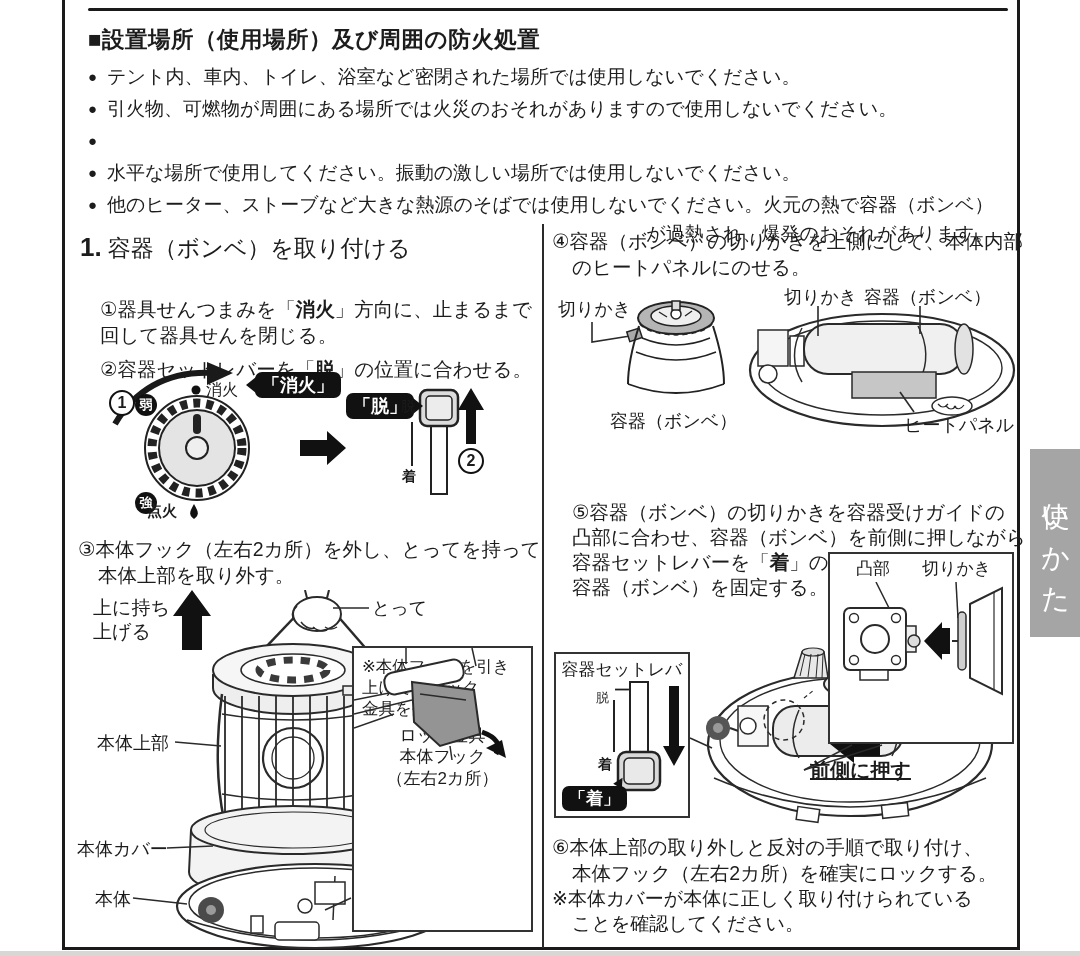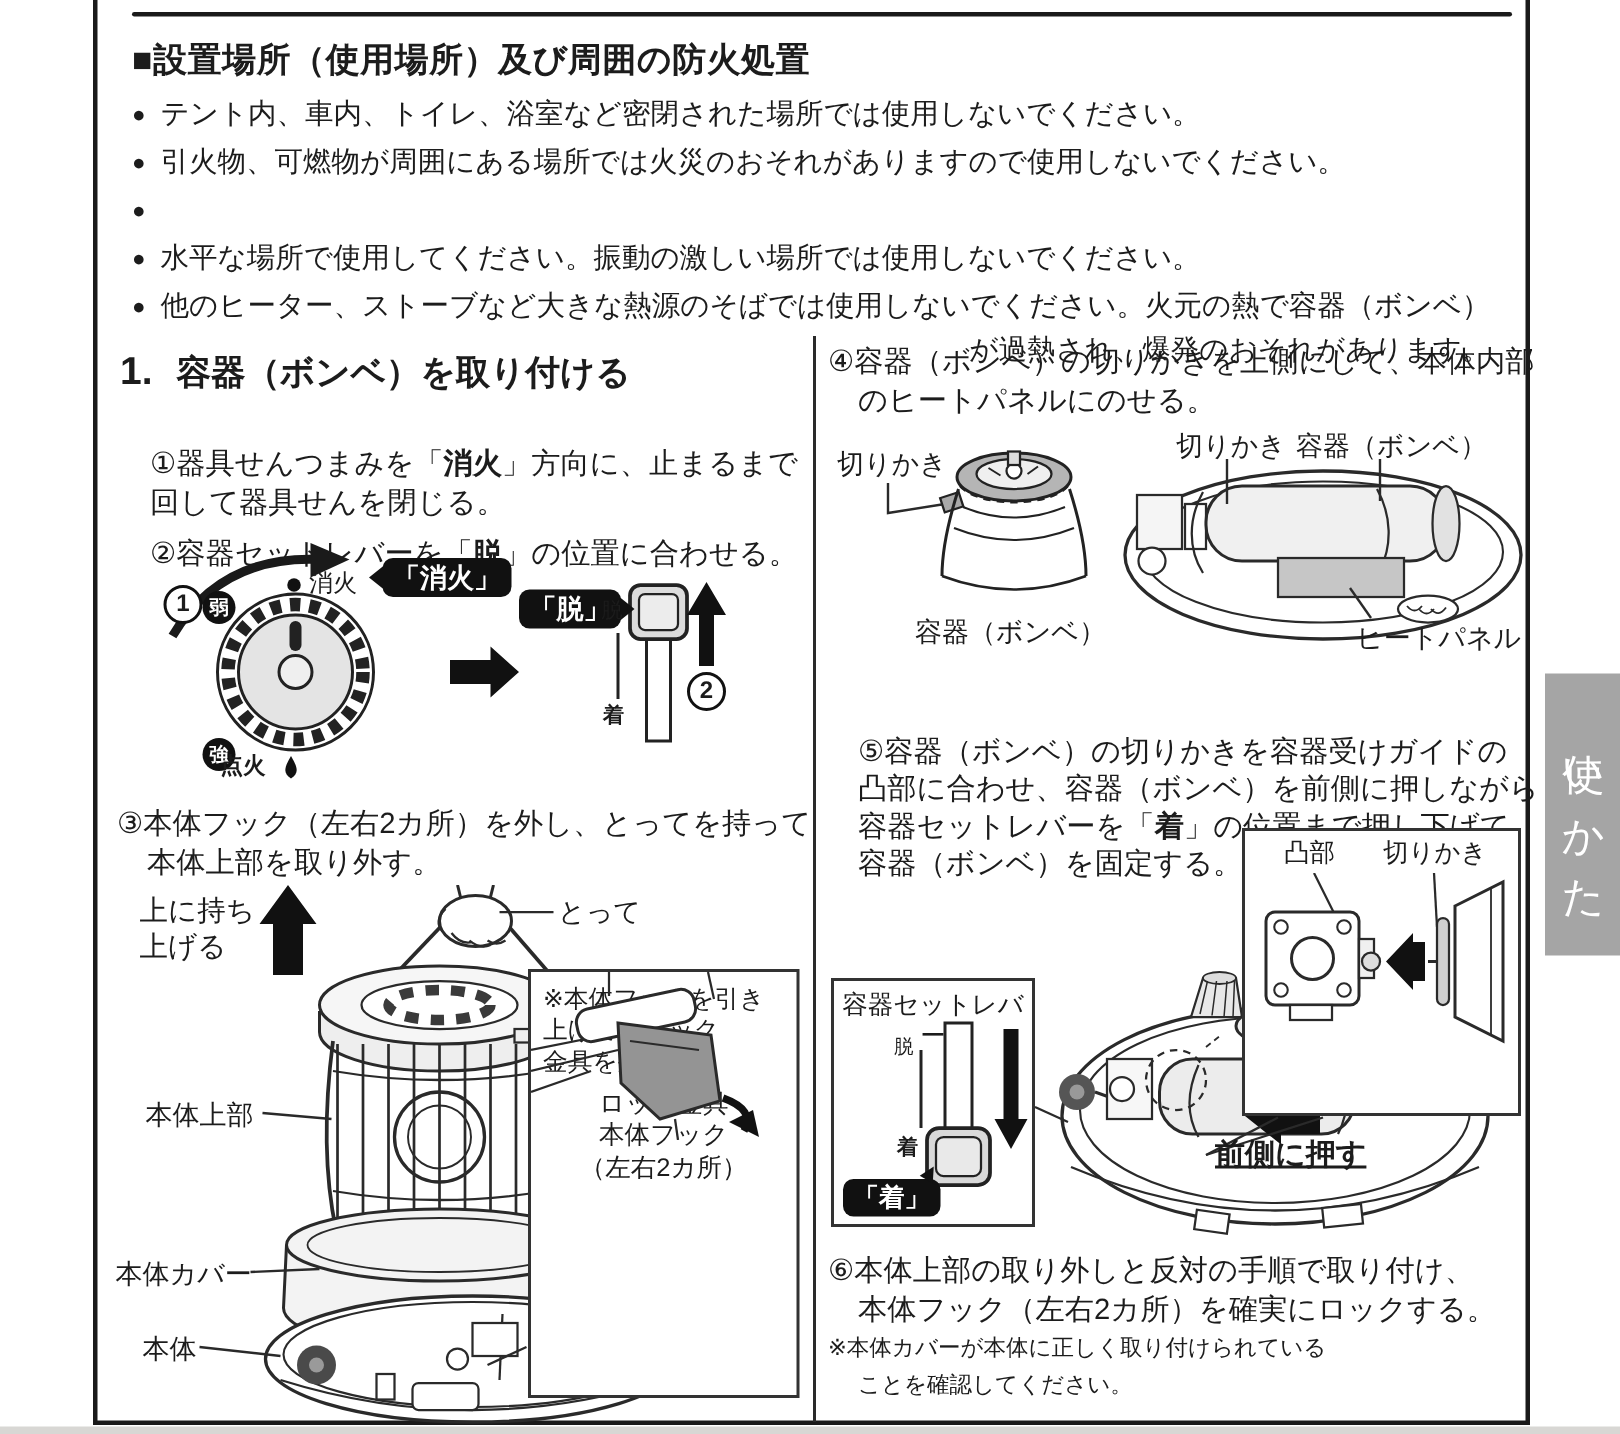--- a/index.html
+++ b/index.html
@@ -23,26 +23,26 @@
 
   
   .safety-title { position:absolute; left:88px; top:24px; font-size:22.5px; font-weight:bold; letter-spacing:.5px; }
   .safety-list { position:absolute; left:88px; top:62px; list-style:none; }
   .safety-list li { display:flex; font-size:19px; line-height:29px; margin-bottom:3px; }
   .safety-list .bullet { font-size:15px; margin-right:10px; line-height:29px; }
   .safety-list .btxt { white-space:pre-line;text-align:right; }
 
   .sec-heading { position:absolute; left:80px; top:232px; }
   .sec-heading .num { font-size:26px; font-weight:bold; }
-  .sec-heading .ttl { font-size:23px; font-weight:bold; margin-left:16px; }
+  .sec-heading .ttl { font-size:23px; font-weight:normal; margin-left:6px; }
 
   .step { position:absolute; font-size:19.5px; line-height:26px; white-space:pre-line;
     padding-left:20px; text-indent:-20px; }
   .step b { font-weight:bold; }
-  .note-text { position:absolute; font-size:15px; line-height:25px; white-space:pre-line;
+  .note-text { position:absolute; font-size:19px; line-height:25px; white-space:pre-line;
     padding-left:20px; text-indent:-20px; }
 
   
   .illus { position:absolute; }
   .illus svg { position:absolute; left:0; top:0; }
   .lbl { position:absolute; font-size:18px; white-space:pre-line; line-height:1.25; }
   .lbl.small { font-size:14px; }
   .marker { position:absolute; width:26px; height:26px; border:2.5px solid #111; border-radius:50%;
     background:#fff; display:flex; align-items:center; justify-content:center;
     font-size:16px; font-weight:bold; }
@@ -288,21 +288,21 @@
       <line x1="362" y1="126" x2="348" y2="106"></line>
     </g>
   </svg>
   <span class="lbl" style="left:6px; top:12px;">切りかき</span>
   <span class="lbl" style="left:58px; top:124px;">容器（ボンベ）</span>
   <span class="lbl" style="left:232px; top:0px;">切りかき</span>
   <span class="lbl" style="left:312px; top:0px;">容器（ボンベ）</span>
   <span class="lbl" style="left:352px; top:128px;">ヒートパネル</span>
 </div>
 
-<div class="step" style="left:552px; top:464px; line-height:25px;">
+<div class="step" style="left:552px; top:475px; line-height:25px;">
   <span>⑤容器（ボンベ）の切りかきを容器受けガイドの
 凸部に合わせ、容器（ボンベ）を前側に押しながら
 容器セットレバーを「</span><b>着</b><span>」の位置まで押し下げて、
 容器（ボンベ）を固定する。</span>
 </div>
 
 <div class="illus" style="left:552px; top:552px; width:464px; height:280px;">
   <svg width="464" height="280" viewBox="0 0 464 280">
     <g>
       <ellipse cx="298" cy="192" rx="142" ry="72" fill="#fff" stroke="#2a2a2a" stroke-width="2.2"></ellipse>

